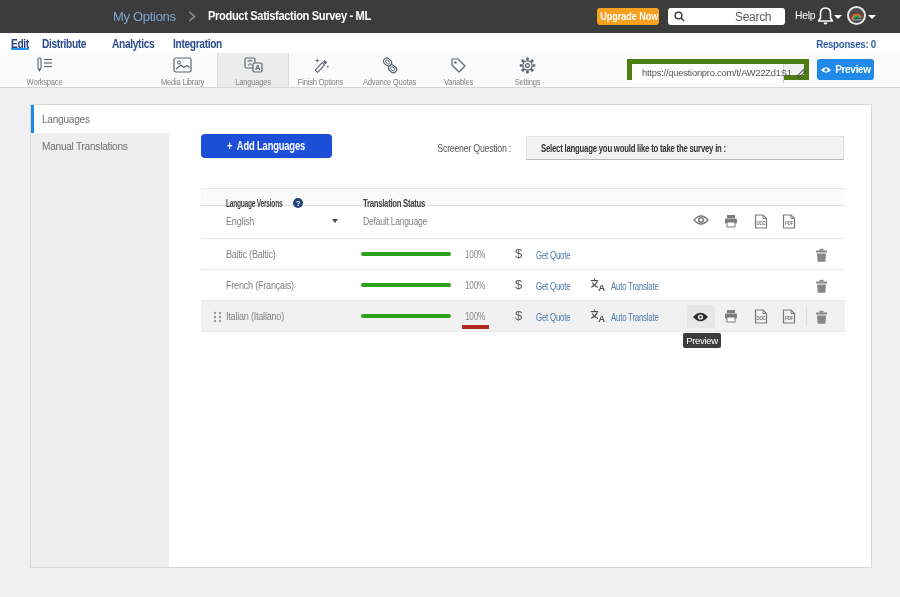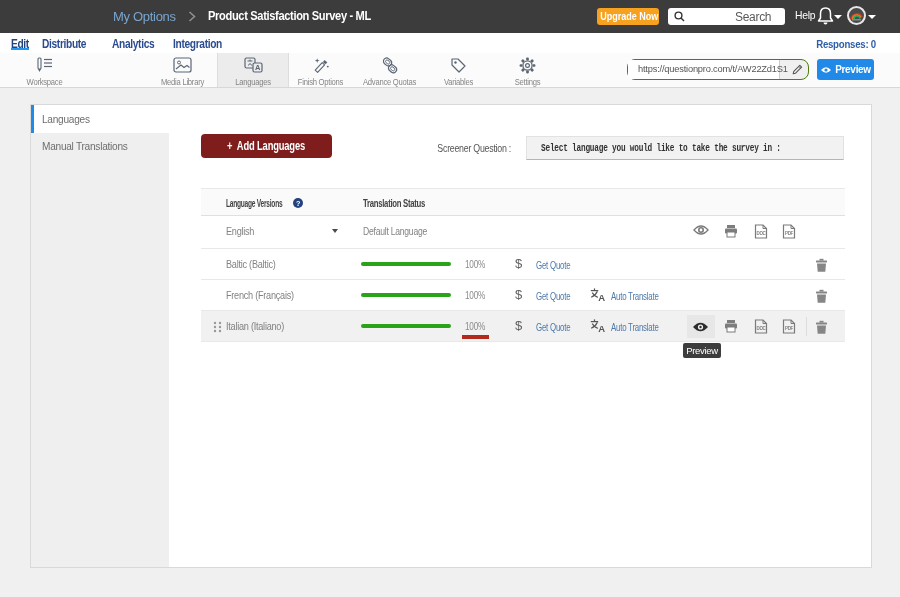--- a/index.html
+++ b/index.html
@@ -26,39 +26,39 @@
 .tab { position:absolute; top:4px; font-size:12px; font-weight:bold; color:#2a4b8f; letter-spacing:-0.4px; transform:scaleX(0.85); transform-origin:left center; }
 .tab.edit { left:11px; color:#24427e; }
 .editline { position:absolute; left:11px; top:14.5px; width:18px; height:2px; background:#2196f3; }
 .resp { position:absolute; right:24px; top:5px; color:#2f5fa7; font-size:11px; font-weight:bold; transform:scaleX(0.88); transform-origin:right center; }
 
 .toolbar { position:absolute; left:0; top:53px; width:900px; height:35px; background:#fbfbfb; border-bottom:1px solid #d8d8d8; }
 .titem { position:absolute; top:0; width:69px; height:34px; text-align:center; }
 .titem .lbl { position:absolute; top:24px; width:100%; font-size:9px; color:#858585; transform:scaleX(0.85); transform-origin:center; white-space:nowrap; }
 .titem svg { margin-top:4px; }
 .titem.active { background:#ececec; border-left:1px solid #ddd; border-right:1px solid #ddd; }
-.urlbox { position:absolute; left:627px; top:6px; width:182px; height:21px; background:#f0f0f0; border:1px solid #4d7c0f; border-radius:8px; }
+.urlbox { position:absolute; left:627px; top:6px; width:182px; height:21px; background:#f0f0f0; border:5px solid #4d7c0f; border-radius:0; }
 .urlbox .inp { position:absolute; left:0px; top:0px; width:152px; height:19px; background:#fff; border-right:1px solid #ccc; border-radius:3px 0 0 3px; font-size:9.3px; color:#555; line-height:19px; padding-left:10px; white-space:nowrap; letter-spacing:-0.2px; }
 .urlbox .pen { position:absolute; left:163px; top:3px; }
 .preview { position:absolute; left:817px; top:6px; width:57px; height:21px; background:#2189e8; border-radius:3px; color:#fff; font-size:10px; font-weight:bold; text-align:center; line-height:21px; white-space:nowrap; }
 
 .card { position:absolute; left:30px; top:104px; width:842px; height:464px; background:#fff; border:1px solid #d9d9d9; }
 .side { position:absolute; left:0; top:0; width:138px; height:462px; background:#efefef; }
 .sitem { position:relative; height:27px; line-height:27px; padding-left:11px; font-size:11.5px; color:#6e6e6e; }
 .sitem span { display:inline-block; transform:scaleX(0.88); transform-origin:left center; white-space:nowrap; }
 .sitem.active { height:28px; line-height:28px; background:#fff; border-left:3px solid #2189e8; padding-left:8px; }
 
-.addlang { position:absolute; left:170px; top:29px; width:131px; height:24px; background:#7f1d1d; border-radius:4px; color:#fff; font-size:12px; font-weight:bold; text-align:center; line-height:24px; }
+.addlang { position:absolute; left:170px; top:29px; width:131px; height:24px; background:#1d4ed8; border-radius:4px; color:#fff; font-size:12px; font-weight:bold; text-align:center; line-height:24px; }
 .addlang span { display:inline-block; transform:scaleX(0.78); transform-origin:center; letter-spacing:-0.2px; }
 .screenerlbl { position:absolute; left:340px; width:140px; top:37px; font-size:10.5px; color:#555; text-align:right; transform:scaleX(0.84); transform-origin:right center; }
-.screenerinp { position:absolute; left:495px; top:31px; width:318px; height:24px; background:#f2f2f2; border:1px solid #e2e2e2; border-bottom:1px solid #b5b5b5; font-size:10.5px; font-weight:bold; color:#333; line-height:22px; padding-left:14px;font-family:Liberation Mono, monospace; }
+.screenerinp { position:absolute; left:495px; top:31px; width:318px; height:24px; background:#f2f2f2; border:1px solid #e2e2e2; border-bottom:1px solid #b5b5b5; font-size:10.5px; font-weight:bold; color:#333; line-height:22px; padding-left:14px; }
 .screenerinp span { display:inline-block; transform:scaleX(0.74); transform-origin:left center; white-space:nowrap; }
 
 .tbl { position:absolute; left:170px; top:83px; width:644px; }
-.thead { height:28px; background:#fafafa; border-top:1px solid #e8e8e8; border-bottom:1px solid #e0e0e0; position:relative; }
+.thead { height:18px; background:#fafafa; border-top:1px solid #e8e8e8; border-bottom:1px solid #e0e0e0; position:relative; }
 .thead .c1 { position:absolute; left:25px; top:8px; font-size:10.5px; font-weight:bold; color:#444; letter-spacing:-0.4px; transform:scaleX(0.63); transform-origin:left center; }
 .thead .c2 { position:absolute; left:162px; top:8px; font-size:10.5px; font-weight:bold; color:#444; letter-spacing:-0.4px; transform:scaleX(0.74); transform-origin:left center; }
 .trow { height:31px; border-bottom:1px solid #e8e8e8; position:relative; }
 .trow .name { position:absolute; left:25px; top:9px; font-size:11px; color:#828282; transform:scaleX(0.83); transform-origin:left center; white-space:nowrap; }
 .trow .dcaret { position:absolute; left:131px; top:13px; width:0; height:0; border-left:3.5px solid transparent; border-right:3.5px solid transparent; border-top:4px solid #4a4a4a; }
 .trow .defl { position:absolute; left:162px; top:9px; font-size:11px; color:#828282; transform:scaleX(0.78); transform-origin:left center; white-space:nowrap; }
 .bar { position:absolute; left:160px; top:13px; width:90px; height:4px; background:#2aa21a; border-radius:2px; }
 .pct { position:absolute; left:264px; top:10px; font-size:10px; color:#8a8a8a; transform:scaleX(0.82); transform-origin:left center; }
 .dollar { position:absolute; left:314px; top:7px; font-size:13px; font-weight:normal; color:#606060; }
 .gquote { position:absolute; left:335px; top:10px; font-size:10.5px; color:#4d79a9; transform:scaleX(0.75); transform-origin:left center; white-space:nowrap; }

